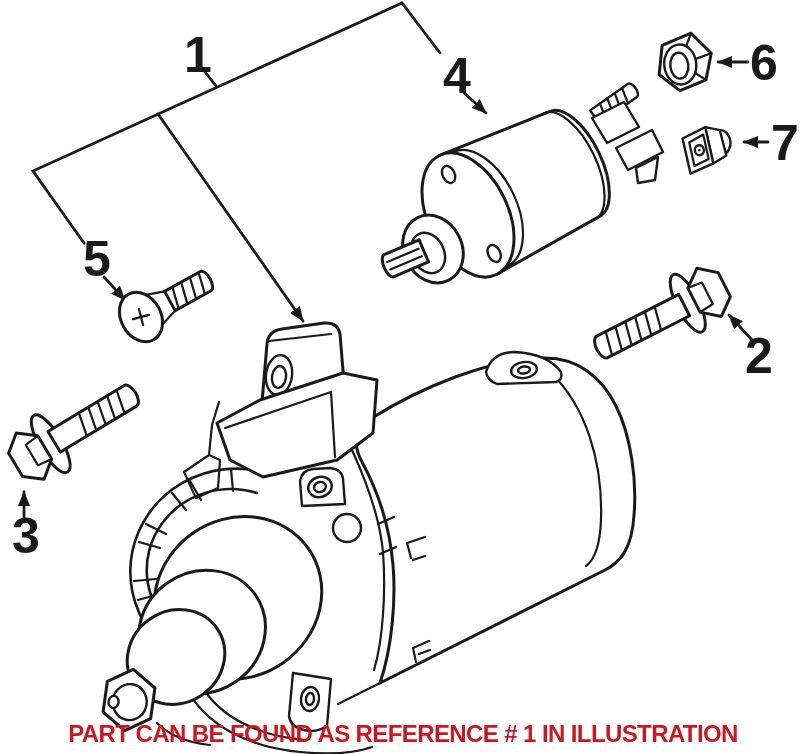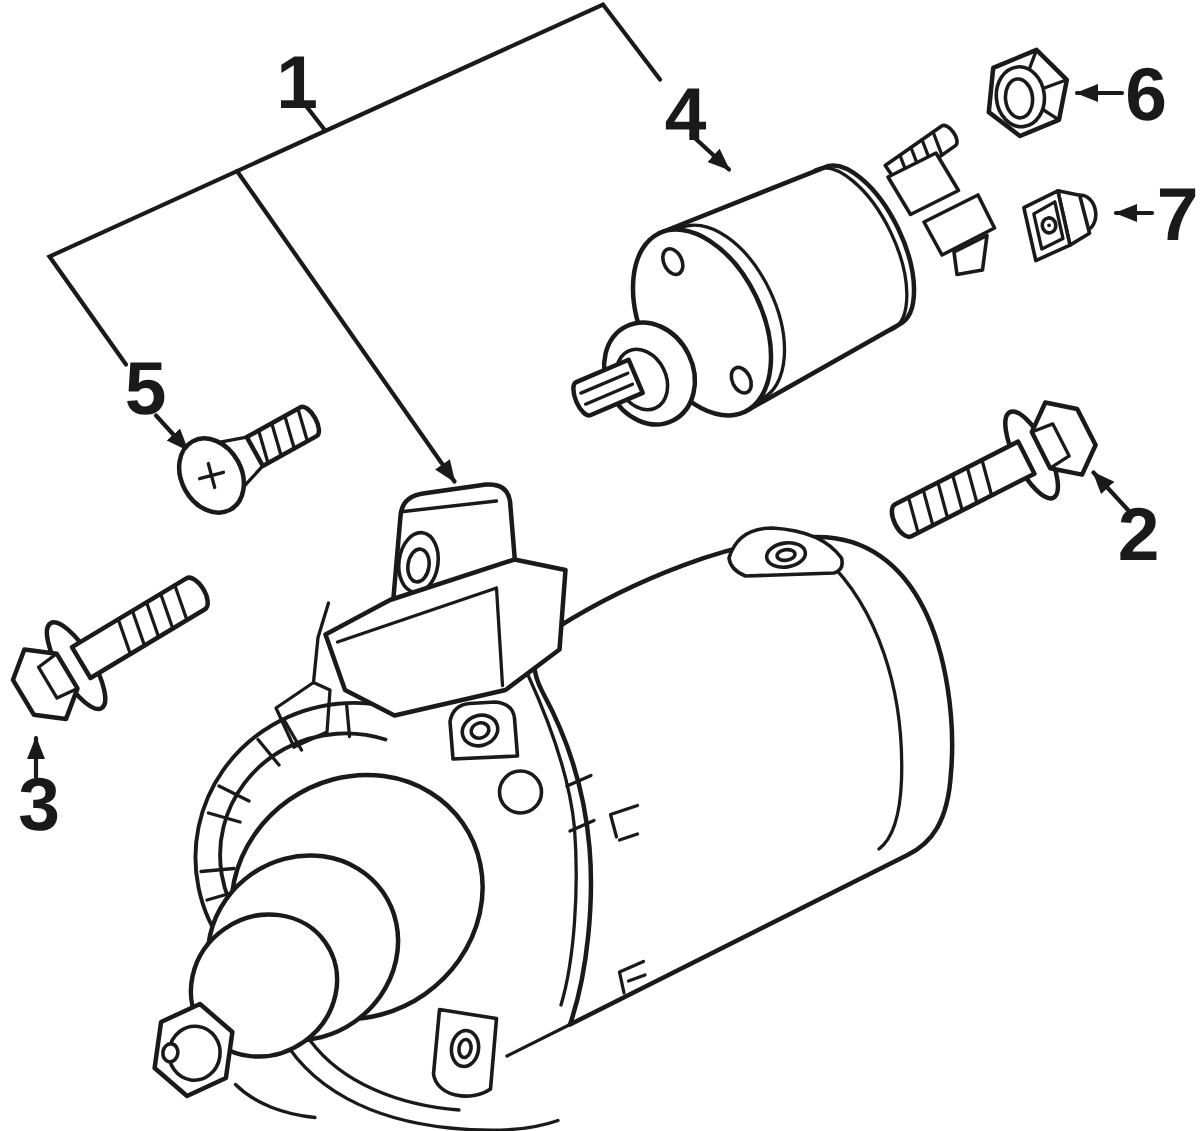--- a/index.html
+++ b/index.html
@@ -193,13 +193,14 @@
   </svg>
 
   <div class="callout" style="left:198px; top:55px;">1</div>
   <div class="callout" style="left:759px; top:356px;">2</div>
   <div class="callout" style="left:26px;  top:536px;">3</div>
   <div class="callout" style="left:457px; top:76px;">4</div>
   <div class="callout" style="left:97px;  top:259px;">5</div>
   <div class="callout" style="left:764px; top:63px;">6</div>
   <div class="callout" style="left:785px; top:143px;">7</div>
 
+  <div class="caption" style="left:403px; top:734px;">PART CAN BE FOUND AS REFERENCE # 1 IN ILLUSTRATION</div>
 </div>
 
 </body></html>

